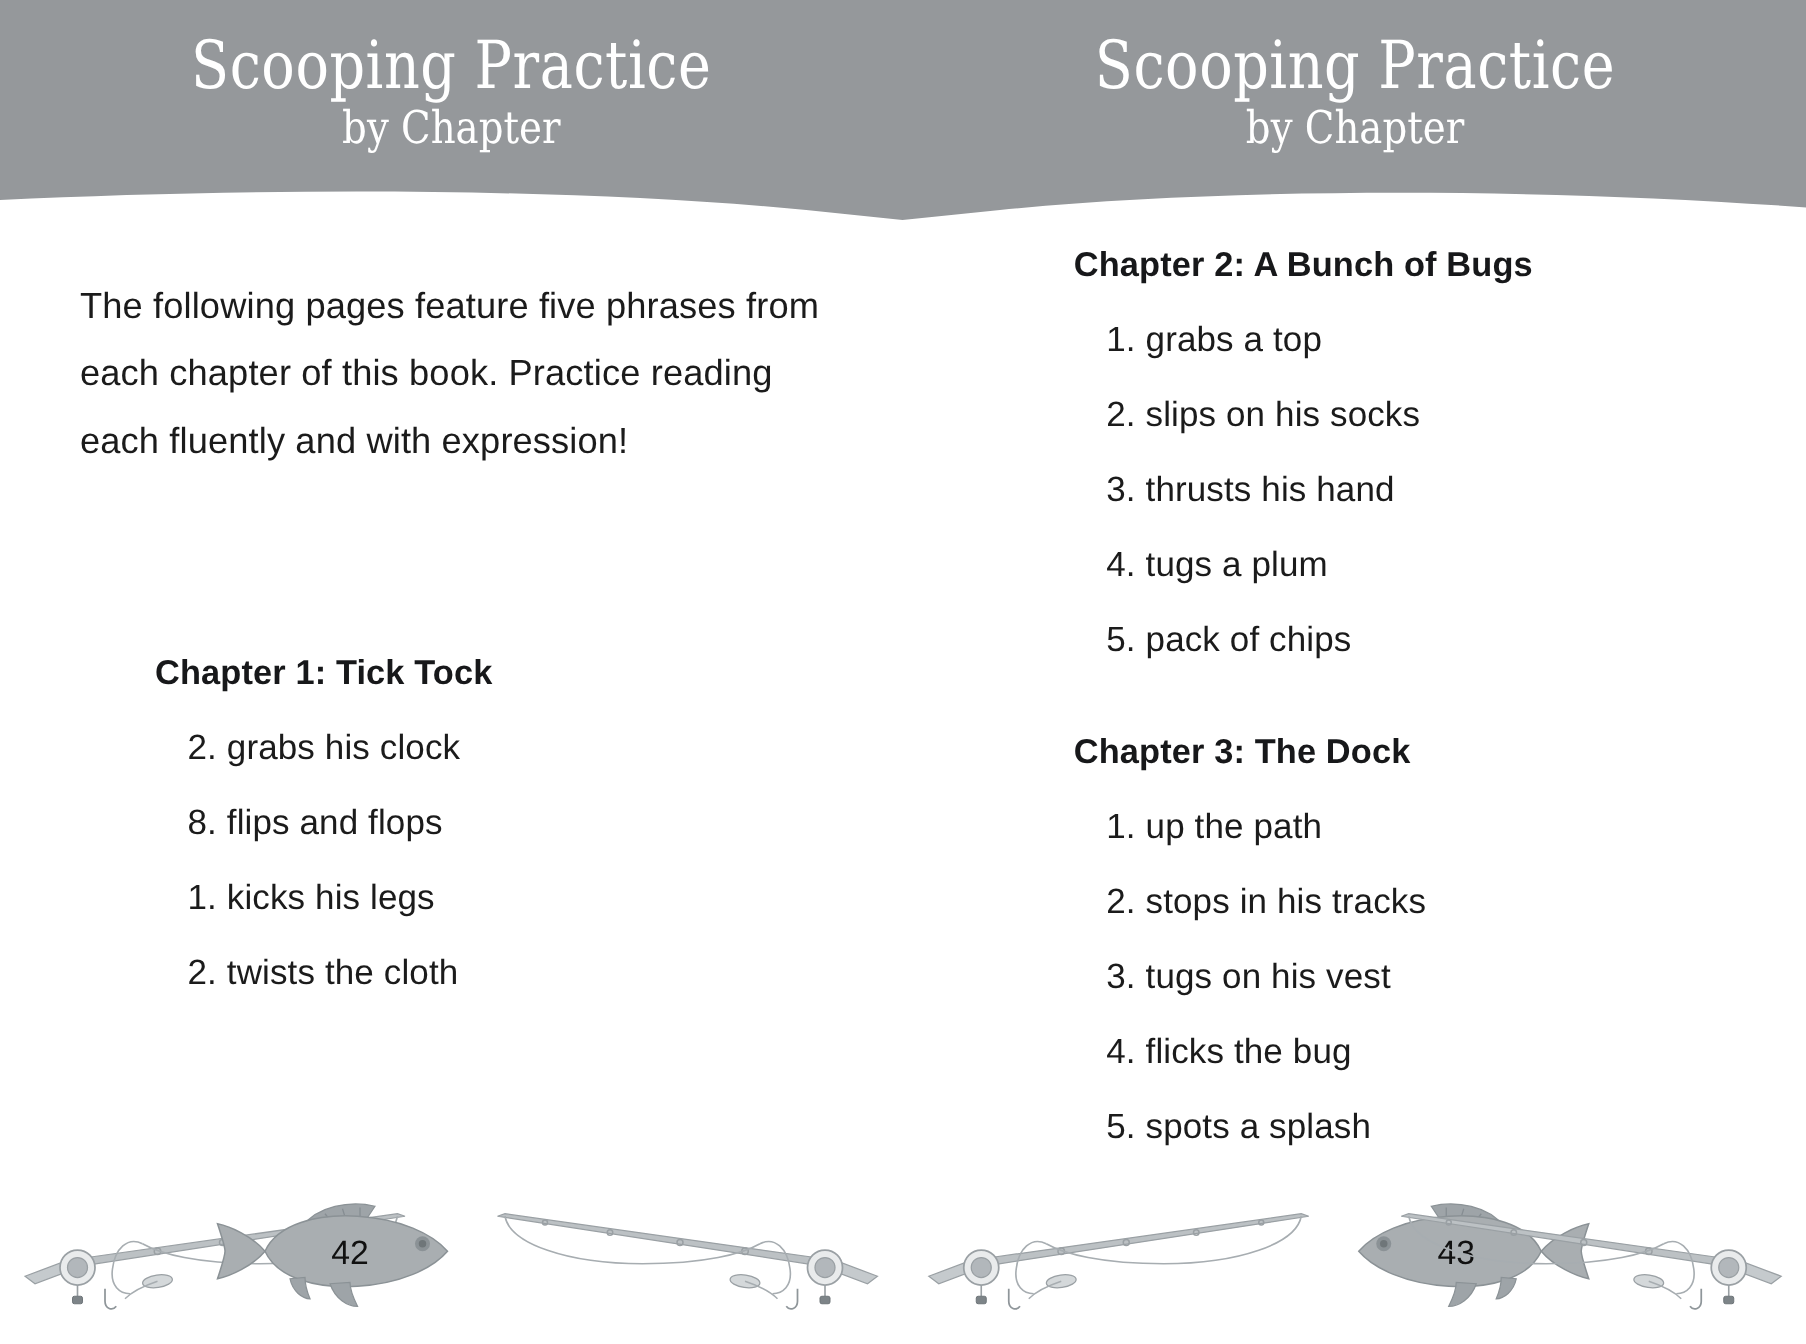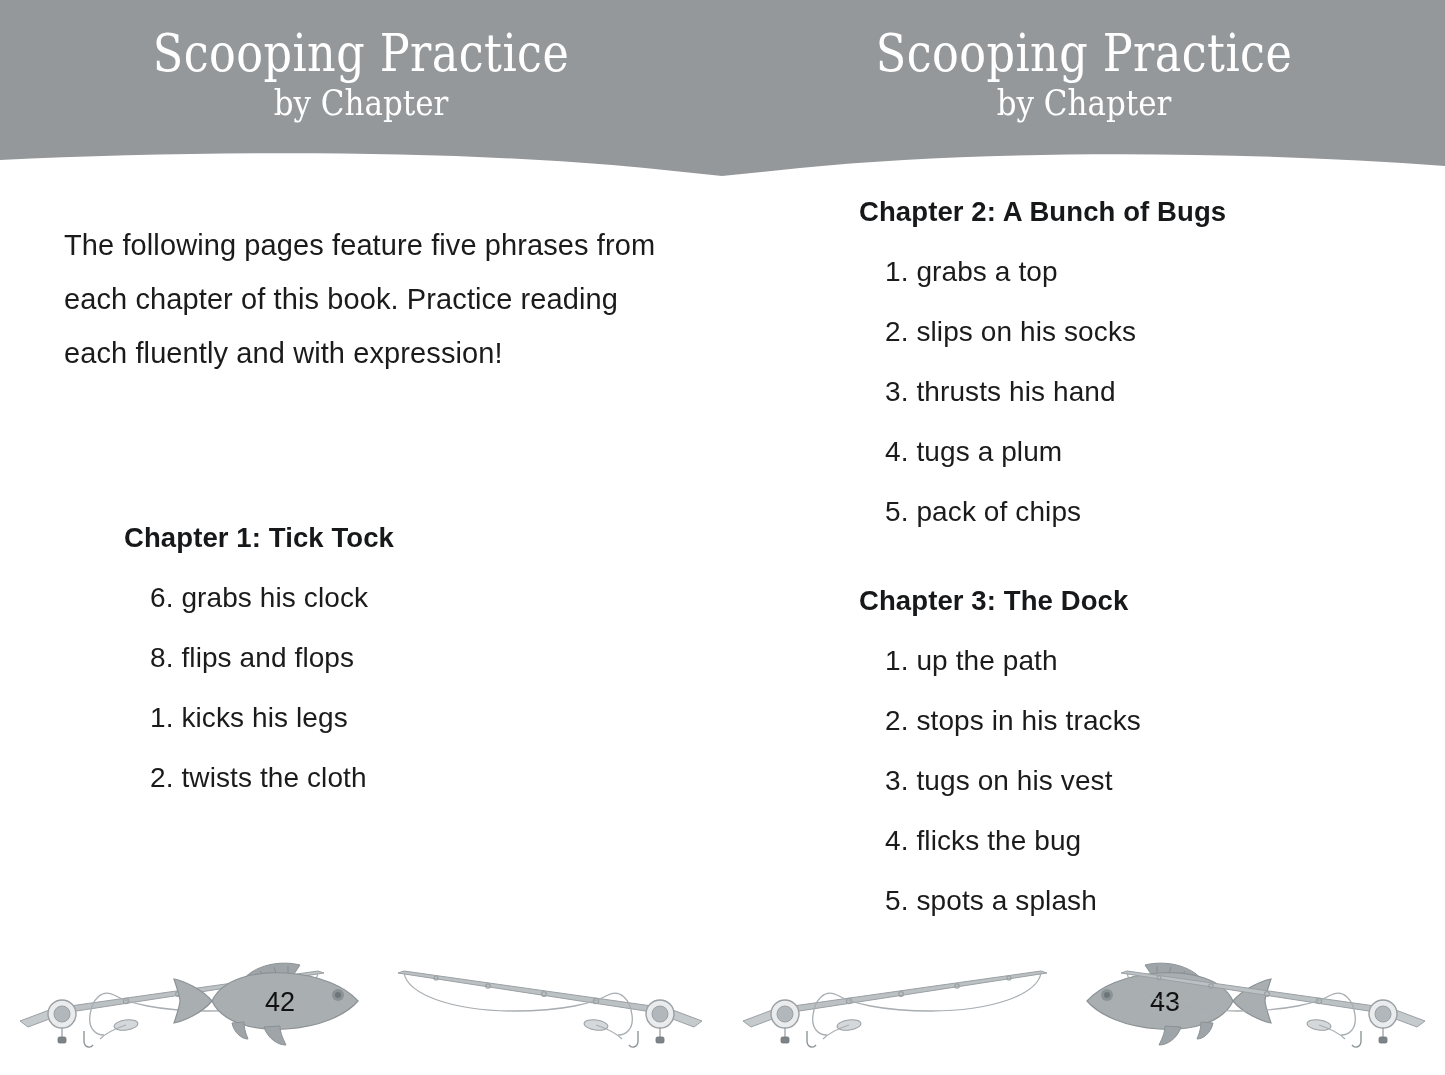--- a/index.html
+++ b/index.html
@@ -154,21 +154,21 @@
     <div class="banner-title-wrap">
       <div class="banner-title">Scooping Practice</div>
       <div class="banner-subtitle">by Chapter</div>
     </div>
 
     <div class="intro">The following pages feature five phrases from each chapter of this book. Practice reading each fluently and with expression!</div>
 
     <div class="chapter-block ch-left-1">
       <div class="chapter-heading">Chapter 1: Tick Tock</div>
       <ul class="phrase-list">
-        <li class="phrase-item">6. grabs his clock</li>
+        <li class="phrase-item">2. grabs his clock</li>
         <li class="phrase-item">8. flips and flops</li>
         <li class="phrase-item">1. kicks his legs</li>
         <li class="phrase-item">2. twists the cloth</li>
       </ul>
     </div>
 
     <div class="footer-art">
       <svg viewBox="0 0 722 100" preserveAspectRatio="xMidYMid meet">
 
         <g transform="translate(18,6)">

